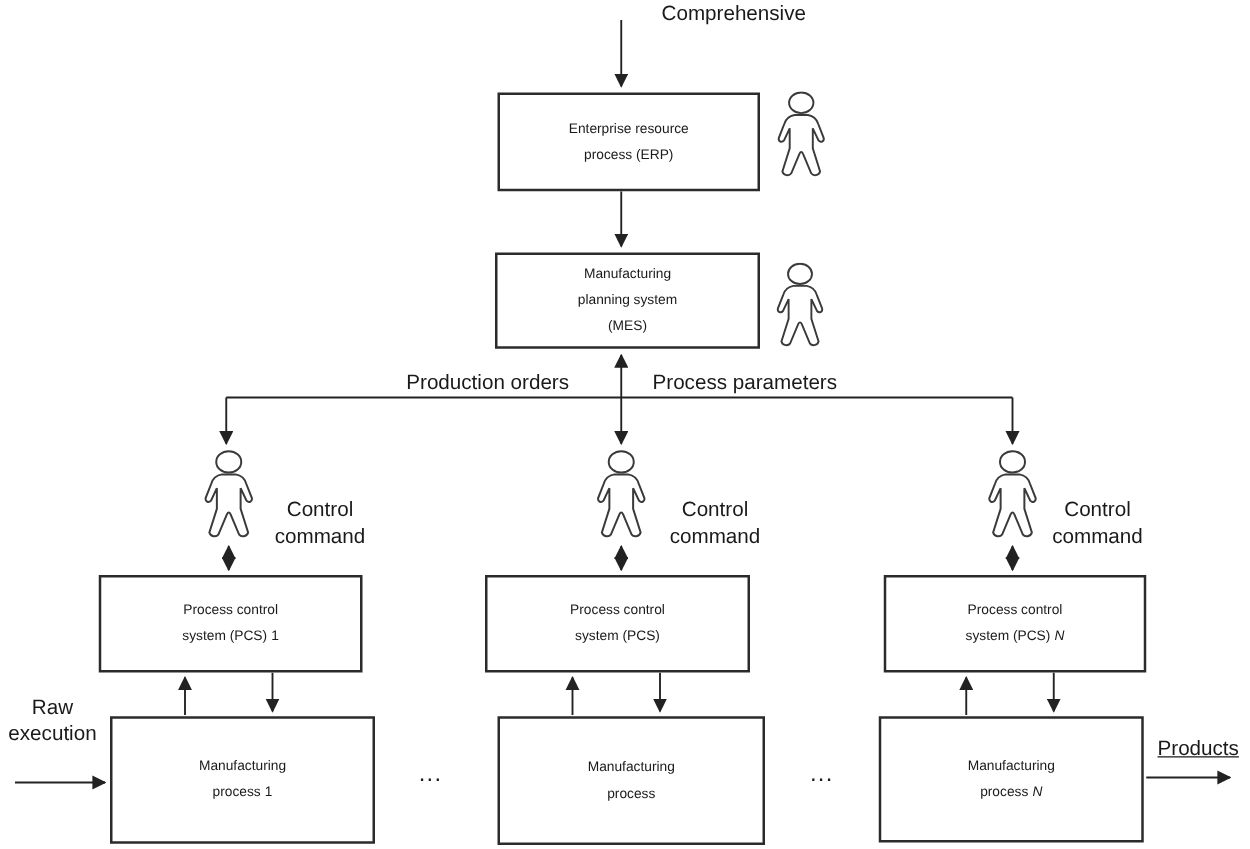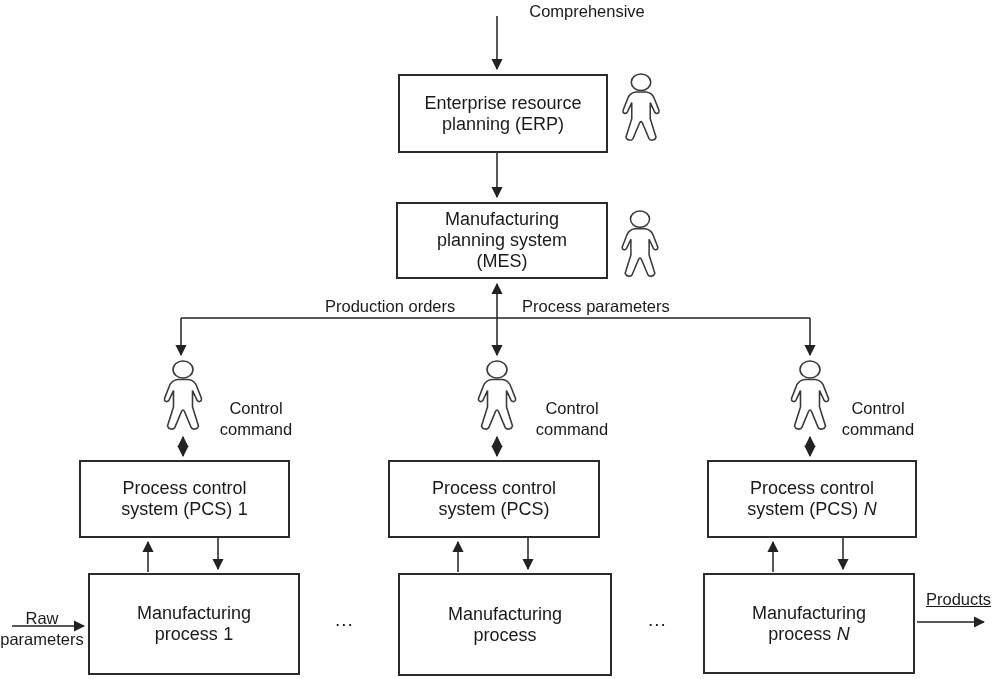--- a/index.html
+++ b/index.html
@@ -4,21 +4,21 @@
 <style>
   html,body{margin:0;padding:0;background:#ffffff;}
   .canvas{
     position:relative;width:1000px;height:679px;background:#ffffff;
     font-family:"Liberation Sans",sans-serif;color:#1a1a1a;overflow:hidden;
   }
   .layer{position:absolute;left:0;top:0;width:1000px;height:679px;}
   .box{
     position:absolute;border:2px solid #2b2b2b;background:#ffffff;
     display:flex;flex-direction:column;justify-content:center;align-items:center;
-    font-size:18px;line-height:21px;text-align:center;box-sizing:border-box;
+    font-size:11px;line-height:21px;text-align:center;box-sizing:border-box;
   }
   .lbl{position:absolute;font-size:16.5px;line-height:21px;white-space:nowrap;}
   .lbl.center{text-align:center;white-space:normal;}
   .sfx{margin-left:.3em;}
   .it{font-style:italic;}
   .dots{position:absolute;font-size:19px;letter-spacing:1px;color:#1a1a1a;}
   svg .ln{stroke:#222222;stroke-width:1.5;fill:none;}
   svg .person{stroke:#3a3a3a;stroke-width:1.6;fill:#ffffff;}
 </style>
 </head>
@@ -68,21 +68,21 @@
     <use href="#person" x="474" y="360" width="46" height="72"></use>
     <use href="#person" x="787" y="360" width="46" height="72"></use>
   </svg>
 
   <div class="lbl center" style="left:496px;top:1px;width:182px;">
     <div>Comprehensive</div>
   </div>
 
   <div class="box" style="left:398px;top:74px;width:210px;height:79px;">
     <div>Enterprise resource</div>
-    <div>planning (ERP)</div>
+    <div>process (ERP)</div>
   </div>
 
   <div class="box" style="left:396px;top:202px;width:212px;height:77px;">
     <div>Manufacturing</div>
     <div>planning system</div>
     <div>(MES)</div>
   </div>
 
   <div class="lbl" style="left:325px;top:296px;">Production orders</div>
   <div class="lbl" style="left:522px;top:296px;">Process parameters</div>
@@ -122,19 +122,19 @@
     <div>process</div>
   </div>
   <div class="box" style="left:703px;top:573px;width:212px;height:101px;">
     <div>Manufacturing</div>
     <div><span>process</span><span class="sfx it">N</span></div>
   </div>
 
   <div class="dots" style="left:335px;top:609px;">...</div>
   <div class="dots" style="left:648px;top:609px;">...</div>
 
-  <div class="lbl center" style="left:0px;top:608px;width:84px;">
+  <div class="lbl center" style="left:0px;top:556px;width:84px;">
     <div>Raw</div>
-    <div>parameters</div>
+    <div>execution</div>
   </div>
   <div class="lbl" style="left:926px;top:589px;text-decoration:underline;">Products</div>
 
 </div>
 
 </body></html>

